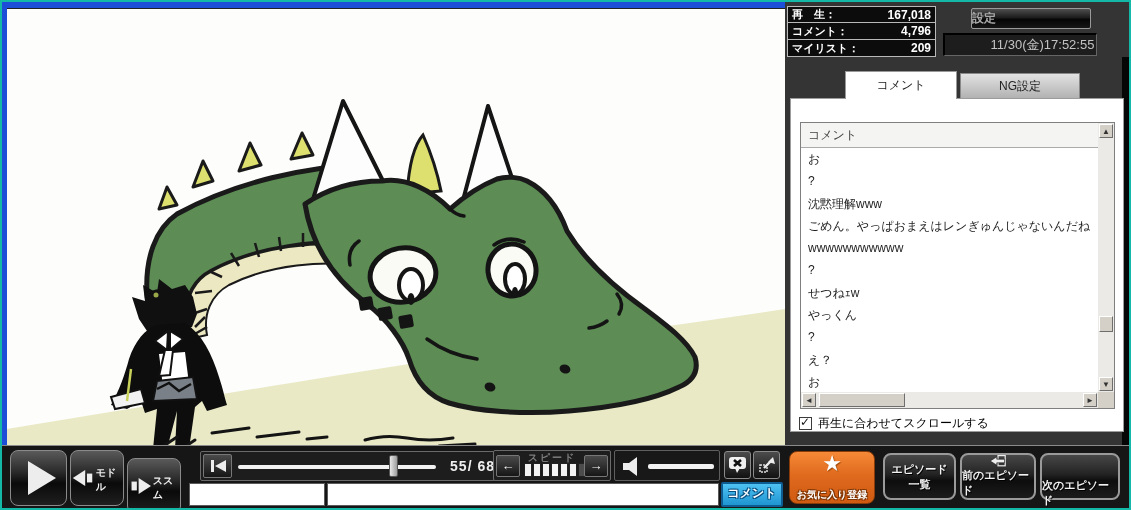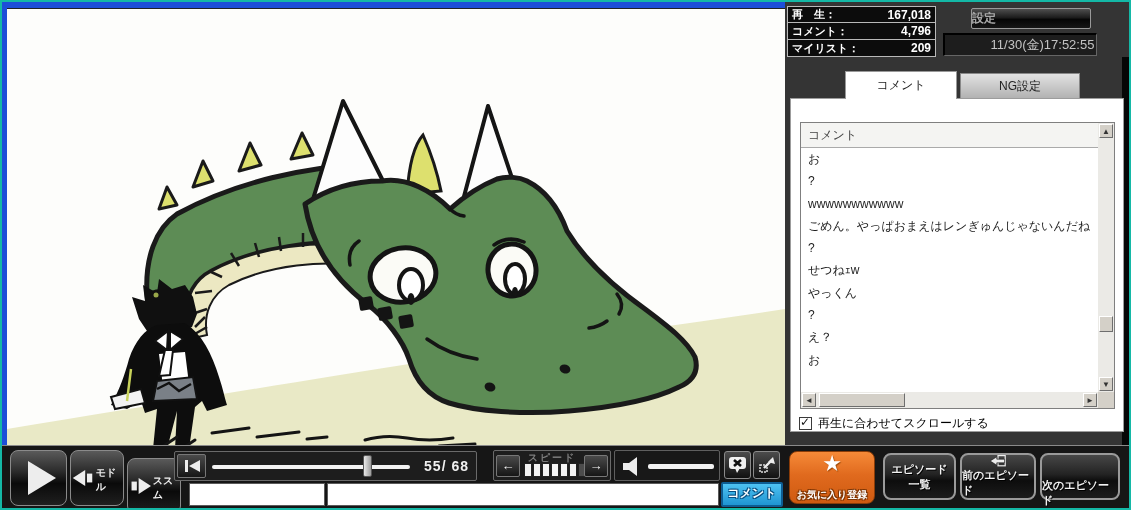--- a/index.html
+++ b/index.html
@@ -70,21 +70,21 @@
   .autoscroll label { font-size:12px; color:#000; margin-left:6px; }
 
   
   .bottom-bar { left:0; top:443px; width:1127px; height:64px; background:#161616; border-top:1px solid #8a8a8a; }
   .ctl-btn { position:absolute; background:linear-gradient(180deg,#5a5a5a,#2b2b2b 38%,#0a0a0a 60%,#1f1f1f);
              border:1px solid #8a8a8a; border-radius:8px; cursor:pointer;
              display:flex; flex-direction:row; align-items:center; justify-content:center; }
   .ctl-btn .lbl { color:#eee; font-size:10px; font-weight:bold; margin-top:3px; }
   .play-tri { width:0; height:0; border-left:28px solid #ededed; border-top:17px solid transparent; border-bottom:17px solid transparent; margin-left:6px; }
 
-  .seek-group { position:absolute; left:172px; top:5px; width:303px; height:30px; background:#1d1d1d;
+  .seek-group { position:absolute; left:198px; top:5px; width:303px; height:30px; background:#1d1d1d;
                 border:1px solid #6a6a6a; border-radius:2px; }
   .skip-btn { position:absolute; left:2px; top:2px; width:29px; height:24px;
               background:linear-gradient(180deg,#4a4a4a,#161616); border:1px solid #777; border-radius:2px; cursor:pointer;
               display:flex; align-items:center; justify-content:center; }
   .seek-track { position:absolute; left:37px; top:13px; width:198px; height:4px; background:#f2f2f2; border-radius:2px; }
   .seek-thumb { position:absolute; left:188px; top:3px; width:9px; height:22px; background:linear-gradient(90deg,#e8e8e8,#9c9c9c);
                 border:1px solid #555; border-radius:2px; cursor:pointer; }
   .frame-counter { position:absolute; right:7px; top:0; height:28px; line-height:28px; color:#f0f0f0;
                    font-size:14px; font-weight:bold; letter-spacing:1px; }
 
@@ -259,22 +259,23 @@
 
     <div class="abs tab tab-comment">コメント</div>
     <div class="abs tab tab-ng">NG設定</div>
 
     <div class="abs white-panel">
       <div class="abs listview">
         <div class="lv-header">コメント</div>
         <div class="lv-rows" id="comment-rows">
             <div class="lv-row">お</div>
             <div class="lv-row">?</div>
+            <div class="lv-row">沈黙理解www</div>
+            <div class="lv-row">ごめん。やっぱおまえはレンぎゅんじゃないんだね</div>
             <div class="lv-row">wwwwwwwwwww</div>
-            <div class="lv-row">ごめん。やっぱおまえはレンぎゅんじゃないんだね</div>
             <div class="lv-row">?</div>
             <div class="lv-row">せつねｪw</div>
             <div class="lv-row">やっくん</div>
             <div class="lv-row">?</div>
             <div class="lv-row">え？</div>
             <div class="lv-row">お</div>
           </div>
         <div class="v-scroll">
           <div class="sb-btn" style="left:1px;top:1px;width:14px;height:14px;">▲</div>
           <div class="v-thumb"></div>

